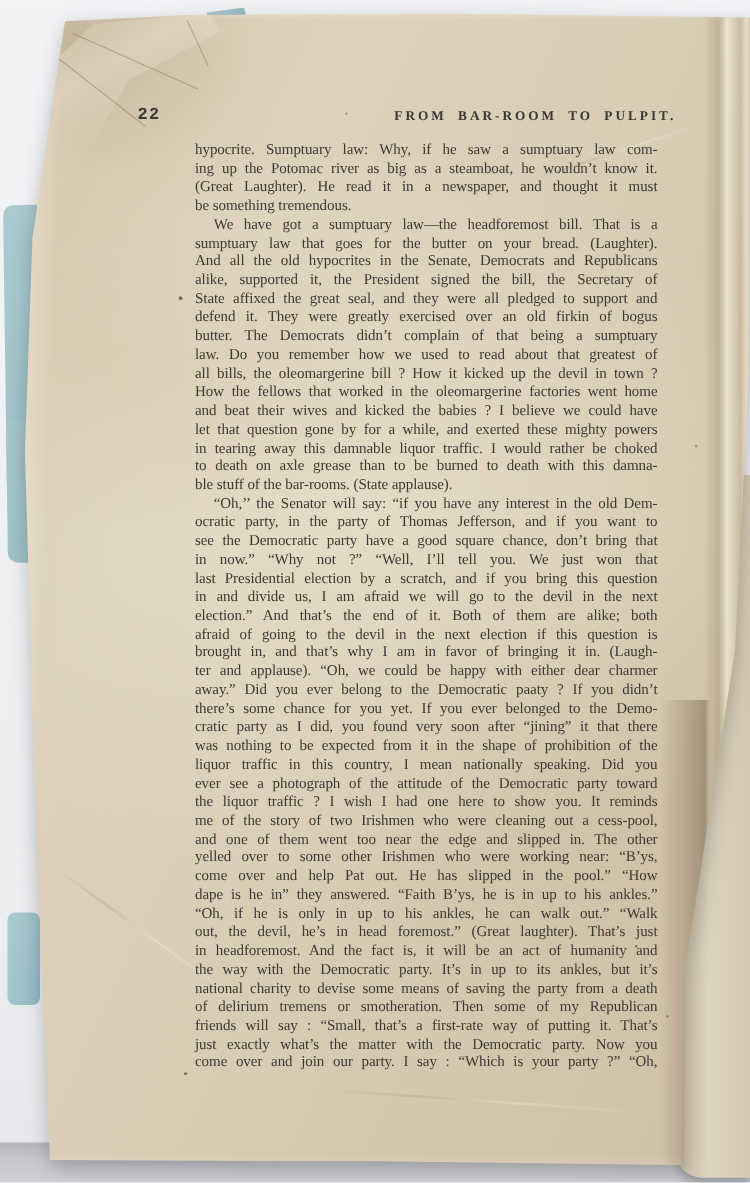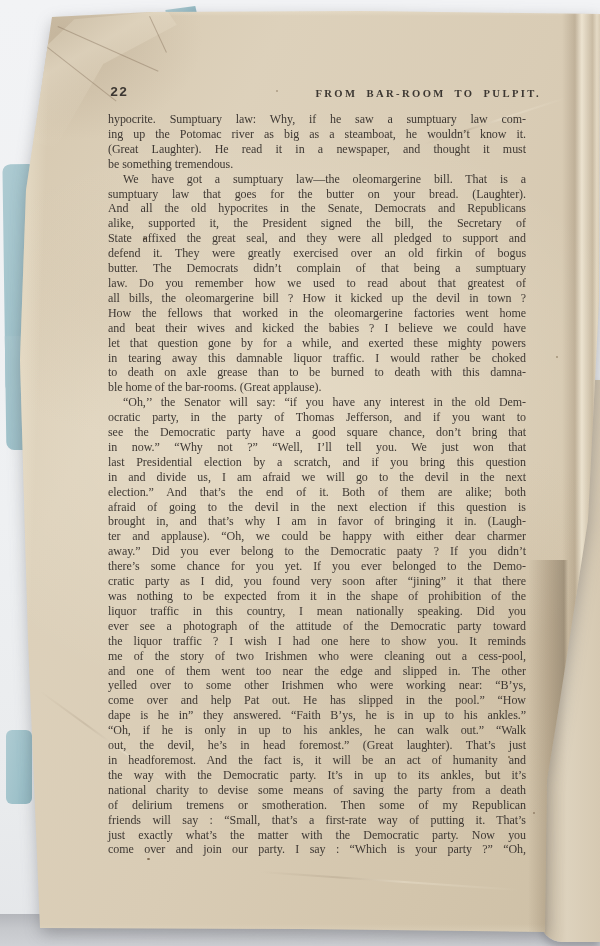--- a/index.html
+++ b/index.html
@@ -64,21 +64,21 @@
   
   .speck{position:absolute;border-radius:50%;background:#7d6a52;pointer-events:none;}
   
   .header{position:absolute;left:108px;top:85px;width:418px;height:18px;color:#3c3732;}
   .pageno{position:absolute;left:2px;top:0;font-size:13.5px;font-weight:700;letter-spacing:1px;font-family:Liberation Mono, monospace;}
   .runhead{position:absolute;left:0;right:0;top:3px;text-align:right;font-size:10.6px;
     font-weight:700;letter-spacing:2.4px;word-spacing:4px;transform:translateX(15px);}
   
   .text-body{position:absolute;left:108px;top:112px;width:418px;color:#3e3833;
     font-size:12px;letter-spacing:-0.05px;}
-  .line{height:14.92px;line-height:14.92px;text-align:justify;text-align-last:justify;overflow:visible;}
+  .line{height:14.92px;line-height:14.92px;text-align:justify;text-align-last:justify;overflow:visible;margin-left:48px;}
   .line.flush{text-align-last:left;}
   .line.indent{text-indent:15px;}
 </style>
 </head>
 <body>
 
 <div class="floor"></div>
 
 <div class="tab tab-corner"></div>
 <div class="tab tab-left"></div>
@@ -112,35 +112,35 @@
     </div>
 
     <div class="text-body">
         <div>
           <div class="line">hypocrite. Sumptuary law: Why, if he saw a sumptuary law com-</div>
           <div class="line">ing up the Potomac river as big as a steamboat, he wouldn’t know it.</div>
           <div class="line">(Great Laughter). He read it in a newspaper, and thought it must</div>
           <div class="line flush">be something tremendous.</div>
         </div>
         <div>
-          <div class="line indent">We have got a sumptuary law—the oleomargerine bill. That is a</div>
+          <div class="line indent">We have got a sumptuary law—the headforemost bill. That is a</div>
           <div class="line">sumptuary law that goes for the butter on your bread. (Laughter).</div>
           <div class="line">And all the old hypocrites in the Senate, Democrats and Republicans</div>
           <div class="line">alike, supported it, the President signed the bill, the Secretary of</div>
           <div class="line">State affixed the great seal, and they were all pledged to support and</div>
           <div class="line">defend it. They were greatly exercised over an old firkin of bogus</div>
           <div class="line">butter. The Democrats didn’t complain of that being a sumptuary</div>
           <div class="line">law. Do you remember how we used to read about that greatest of</div>
           <div class="line">all bills, the oleomargerine bill ? How it kicked up the devil in town ?</div>
           <div class="line">How the fellows that worked in the oleomargerine factories went home</div>
           <div class="line">and beat their wives and kicked the babies ? I believe we could have</div>
           <div class="line">let that question gone by for a while, and exerted these mighty powers</div>
           <div class="line">in tearing away this damnable liquor traffic. I would rather be choked</div>
           <div class="line">to death on axle grease than to be burned to death with this damna-</div>
-          <div class="line flush">ble home of the bar-rooms. (Great applause).</div>
+          <div class="line flush">ble stuff of the bar-rooms. (State applause).</div>
         </div>
         <div>
           <div class="line indent">“Oh,’’ the Senator will say: “if you have any interest in the old Dem-</div>
           <div class="line">ocratic party, in the party of Thomas Jefferson, and if you want to</div>
           <div class="line">see the Democratic party have a good square chance, don’t bring that</div>
           <div class="line">in now.” “Why not ?” “Well, I’ll tell you. We just won that</div>
           <div class="line">last Presidential election by a scratch, and if you bring this question</div>
           <div class="line">in and divide us, I am afraid we will go to the devil in the next</div>
           <div class="line">election.” And that’s the end of it. Both of them are alike; both</div>
           <div class="line">afraid of going to the devil in the next election if this question is</div>

